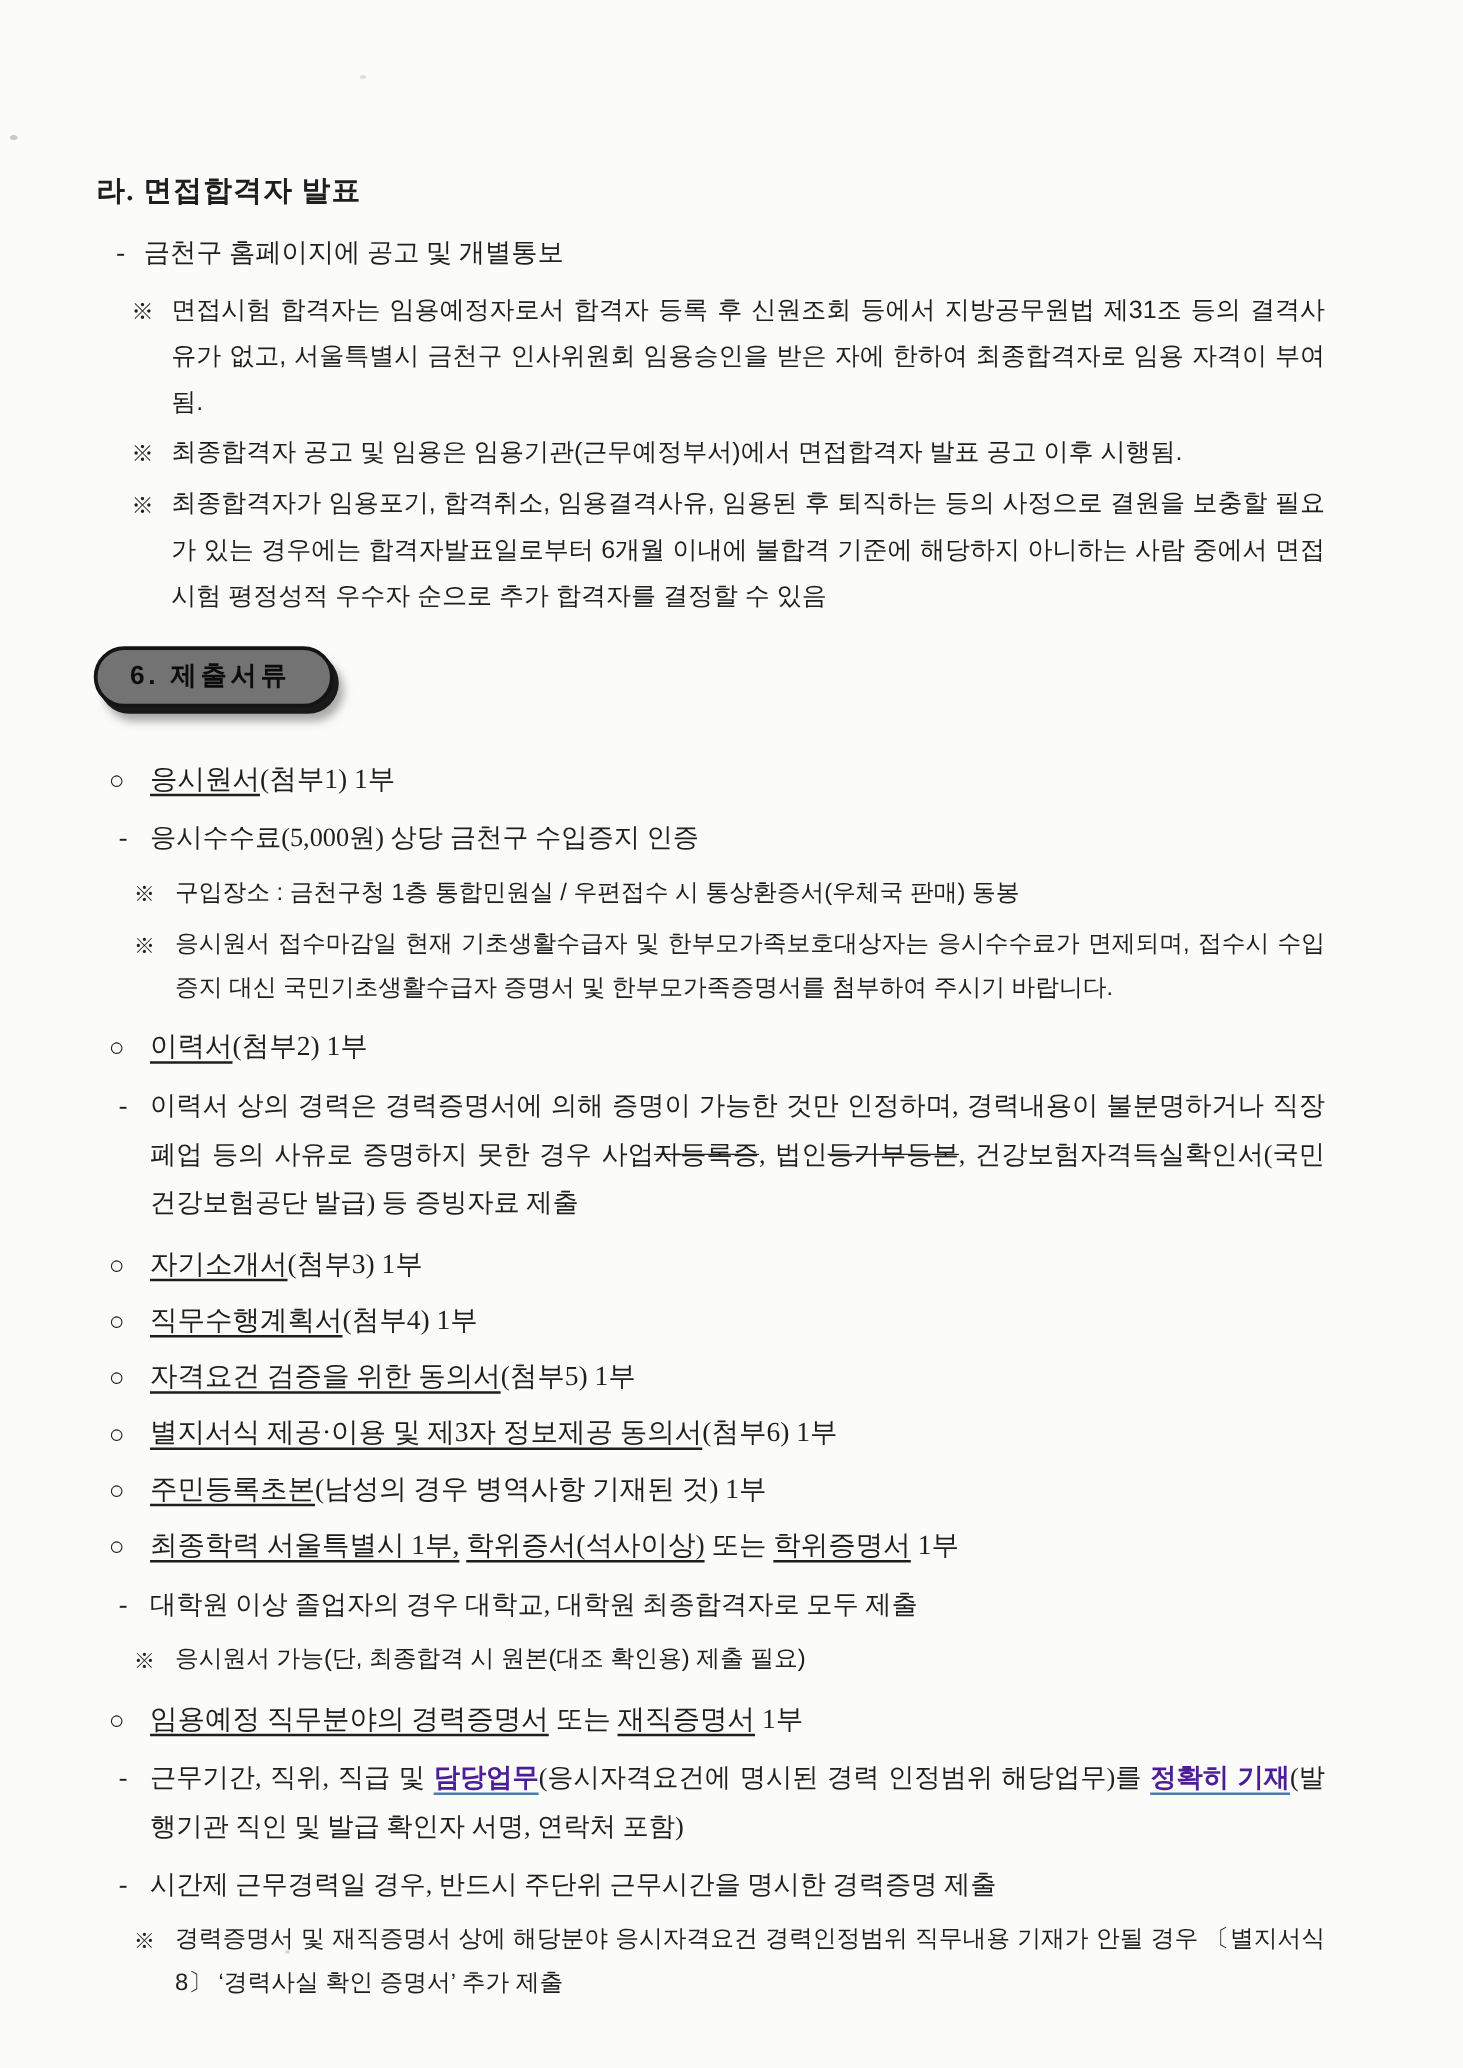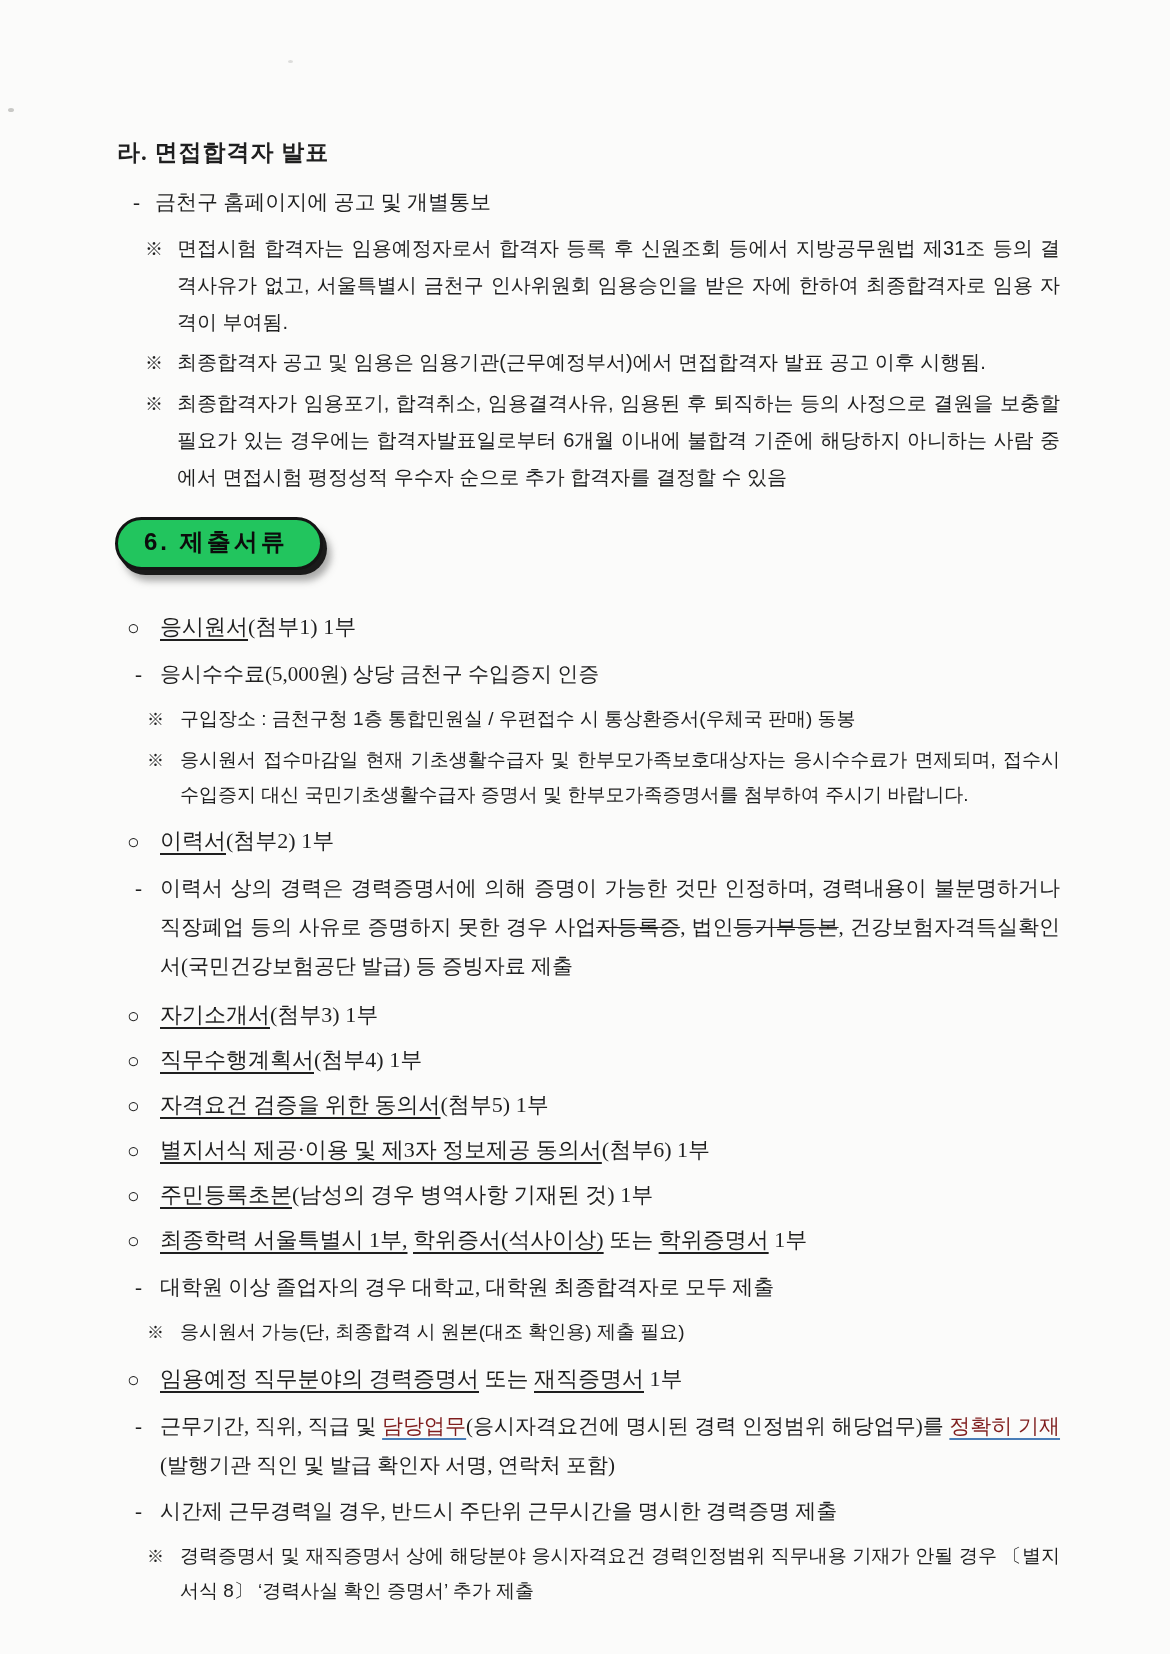--- a/index.html
+++ b/index.html
@@ -6,21 +6,21 @@
   body{
     width:1170px;height:1654px;
     background:#fbfbfa;
     font-family:"Liberation Serif", serif;
     color:#1f1f1f;
   }
   .page{
     position:relative;
     width:1170px;height:1654px;
     box-sizing:border-box;
-    padding:138px 110px 0 115px;
+    padding:138px 110px 0 75px;
     overflow:hidden;
   }
   .speck{position:absolute;background:#c9c9c6;border-radius:50%;}
   .speck.s1{width:6px;height:4px;left:8px;top:108px;}
   .speck.s2{width:5px;height:3px;left:288px;top:60px;opacity:.6;}
   .speck.s3{width:4px;height:3px;left:228px;top:1560px;opacity:.7;}
 
   .h-line{
     font-size:23px;font-weight:700;letter-spacing:1px;
     line-height:30px;margin:0 0 18px 2px;
@@ -35,43 +35,43 @@
   .note0{
     font-family:"Liberation Sans", sans-serif;
     font-size:20px;line-height:37px;margin:0 0 3px 0;
   }
   .note0 .m{width:32px;margin-left:30px;font-size:18px;padding-top:1px;}
 
   .pill{
     display:inline-block;
     margin:18px 0 28px 0;
     padding:6px 32px 9px 26px;
-    background:#22c55e;
+    background:#737373;
     border:3px solid #141414;
     border-radius:34px;
     box-shadow:4px 5px 0 #1a1a1a, 8px 11px 7px rgba(90,90,90,.5);
     font-family:"Liberation Sans", sans-serif;
-    font-size:24px;font-weight:800;letter-spacing:3px;
+    font-size:21px;font-weight:800;letter-spacing:3px;
     color:#0c0c0c;
   }
 
   .item{font-size:22px;line-height:30px;margin:14px 0 12px 0;}
   .item .m{width:33px;margin-left:12px;font-size:21px;padding-top:1px;}
 
   .dash1{font-size:21px;line-height:39px;margin:0 0 7px 0;}
   .dash1 .m{width:25px;margin-left:20px;}
 
   .note1{
     font-family:"Liberation Sans", sans-serif;
     font-size:19px;line-height:35px;margin:0 0 5px 0;
   }
   .note1 .m{width:33px;margin-left:32px;font-size:17px;padding-top:1px;}
 
   .u{text-decoration:underline;text-underline-offset:5px;text-decoration-thickness:1.5px;}
-  .bl{color:#7f1d1d;}
+  .bl{color:#4c1d95;font-weight:bold;}
   .bl.u{text-decoration-color:#4a7db8;}
   .st{text-decoration:line-through;text-decoration-thickness:1px;}
 </style>
 </head>
 <body>
 
 <div class="page">
   <div class="speck s1"></div>
   <div class="speck s2"></div>
   <div class="speck s3"></div>

